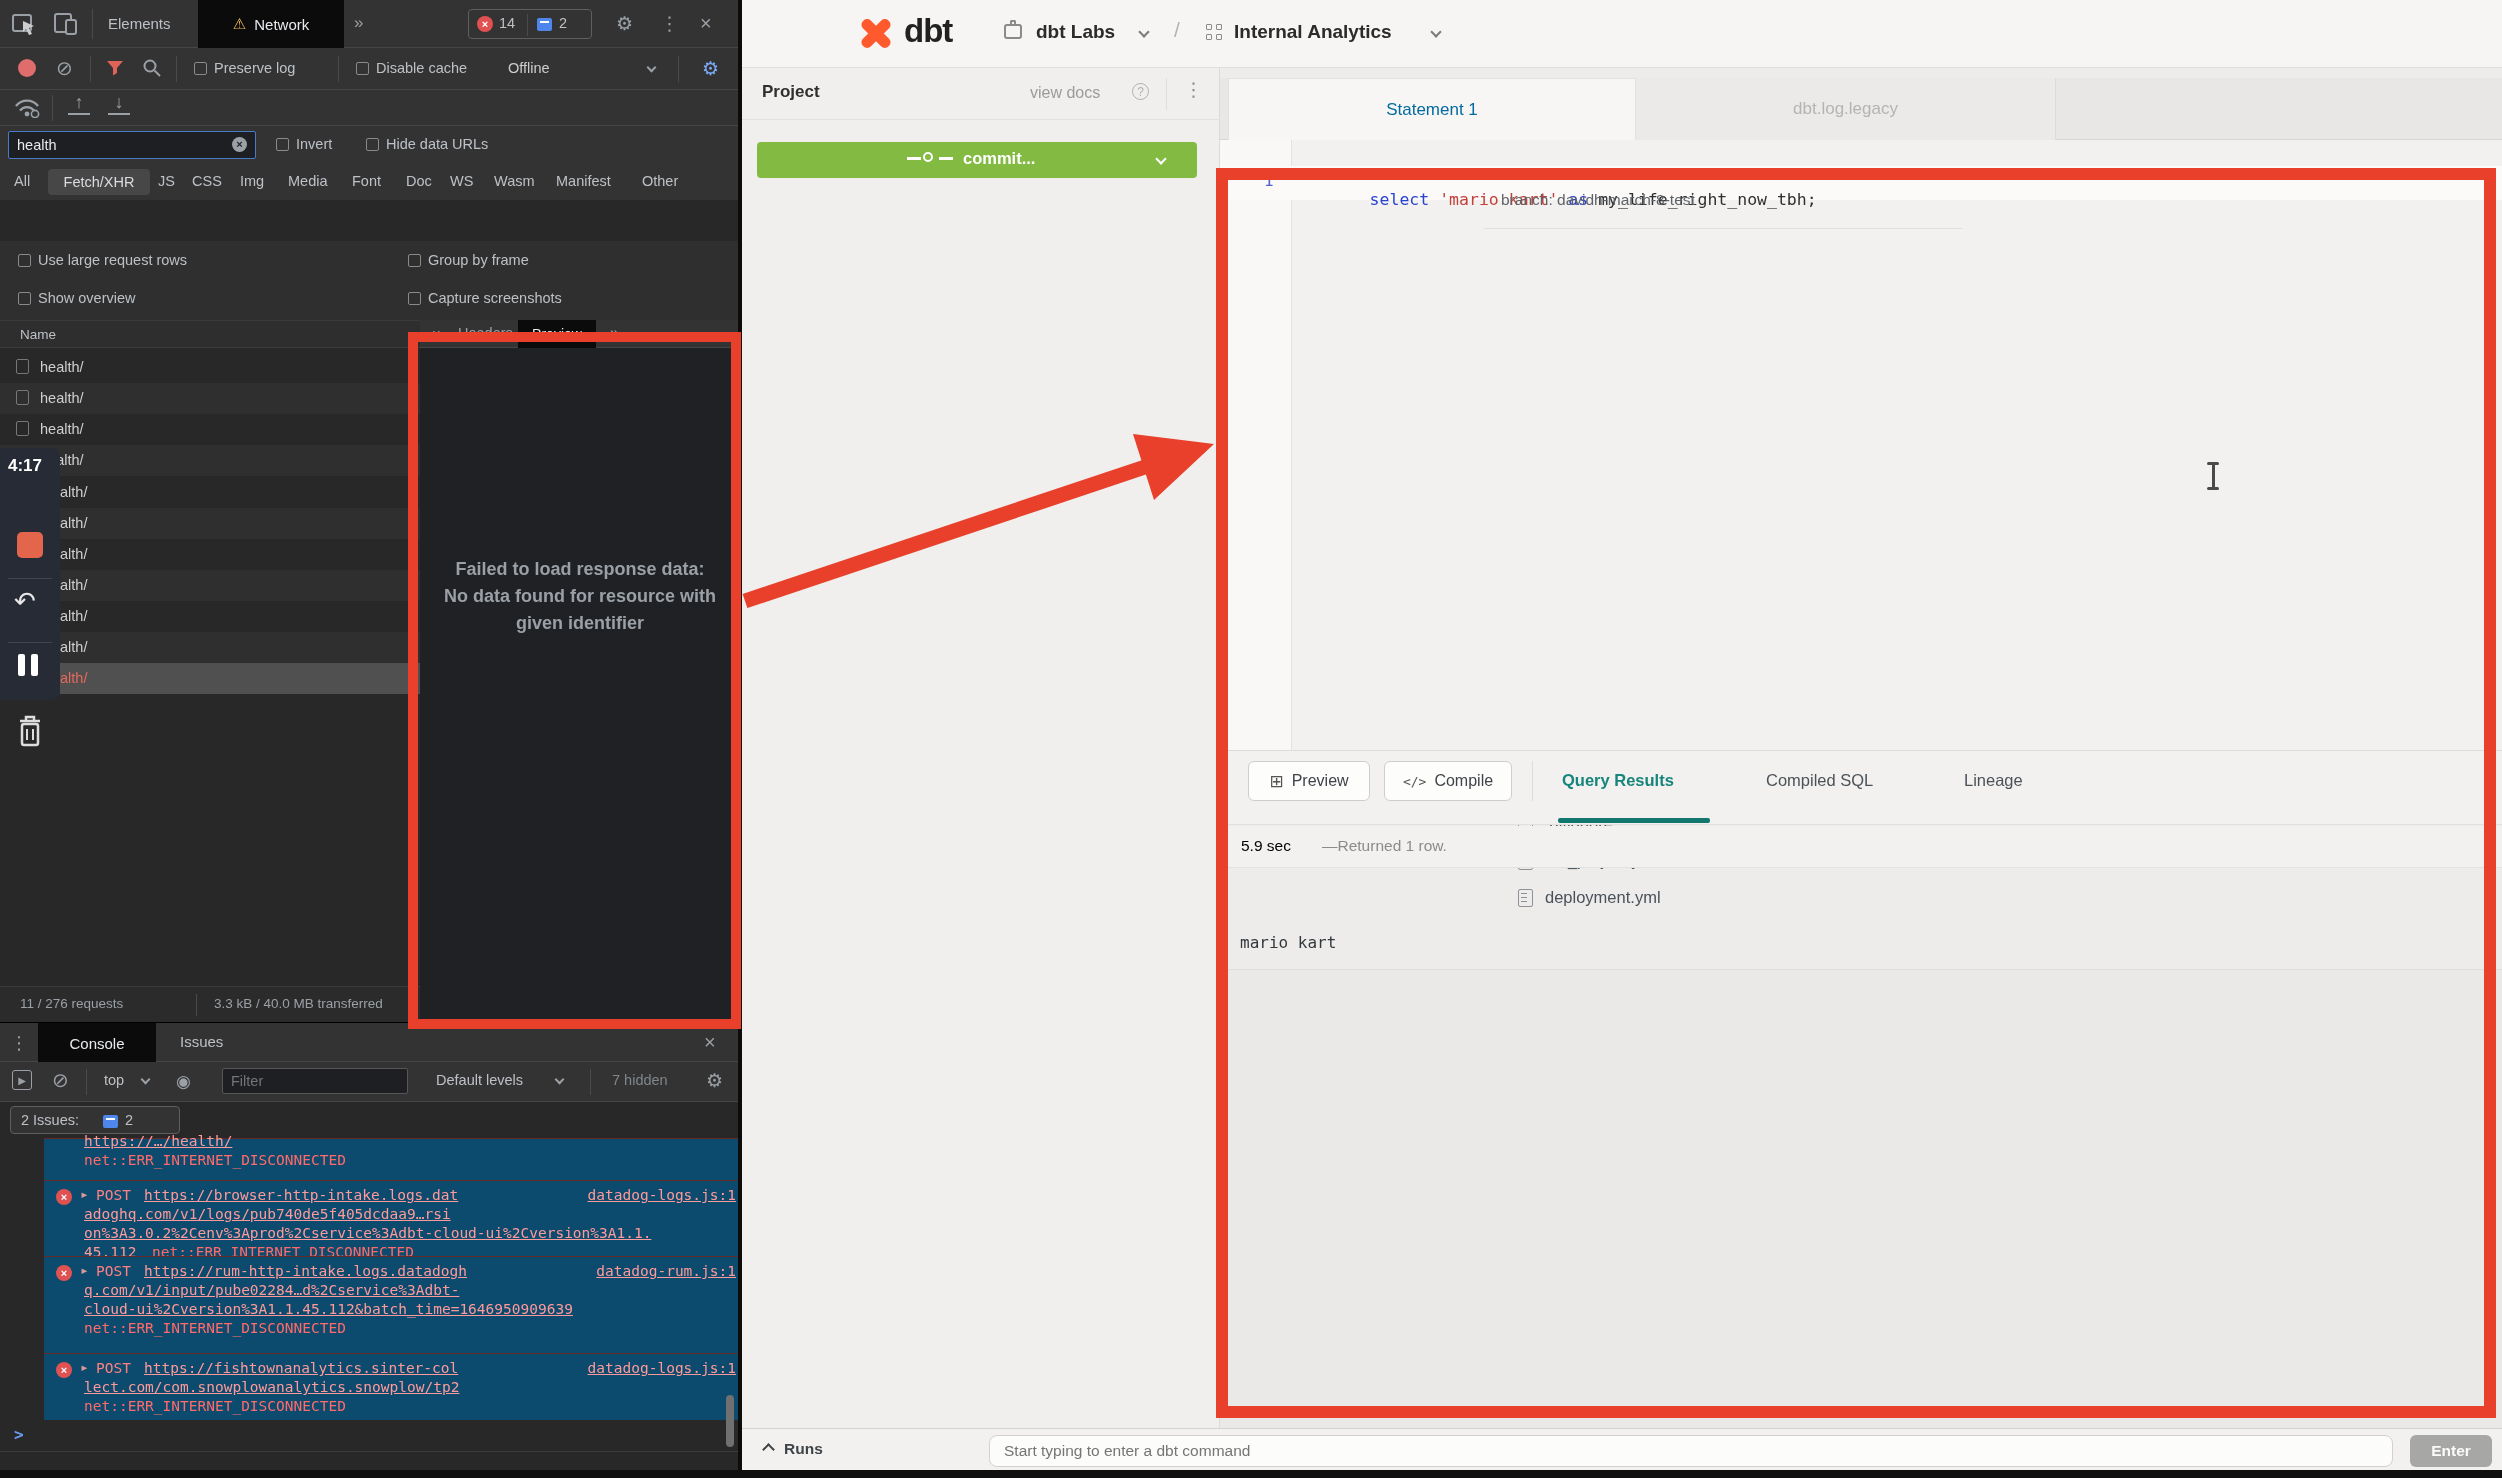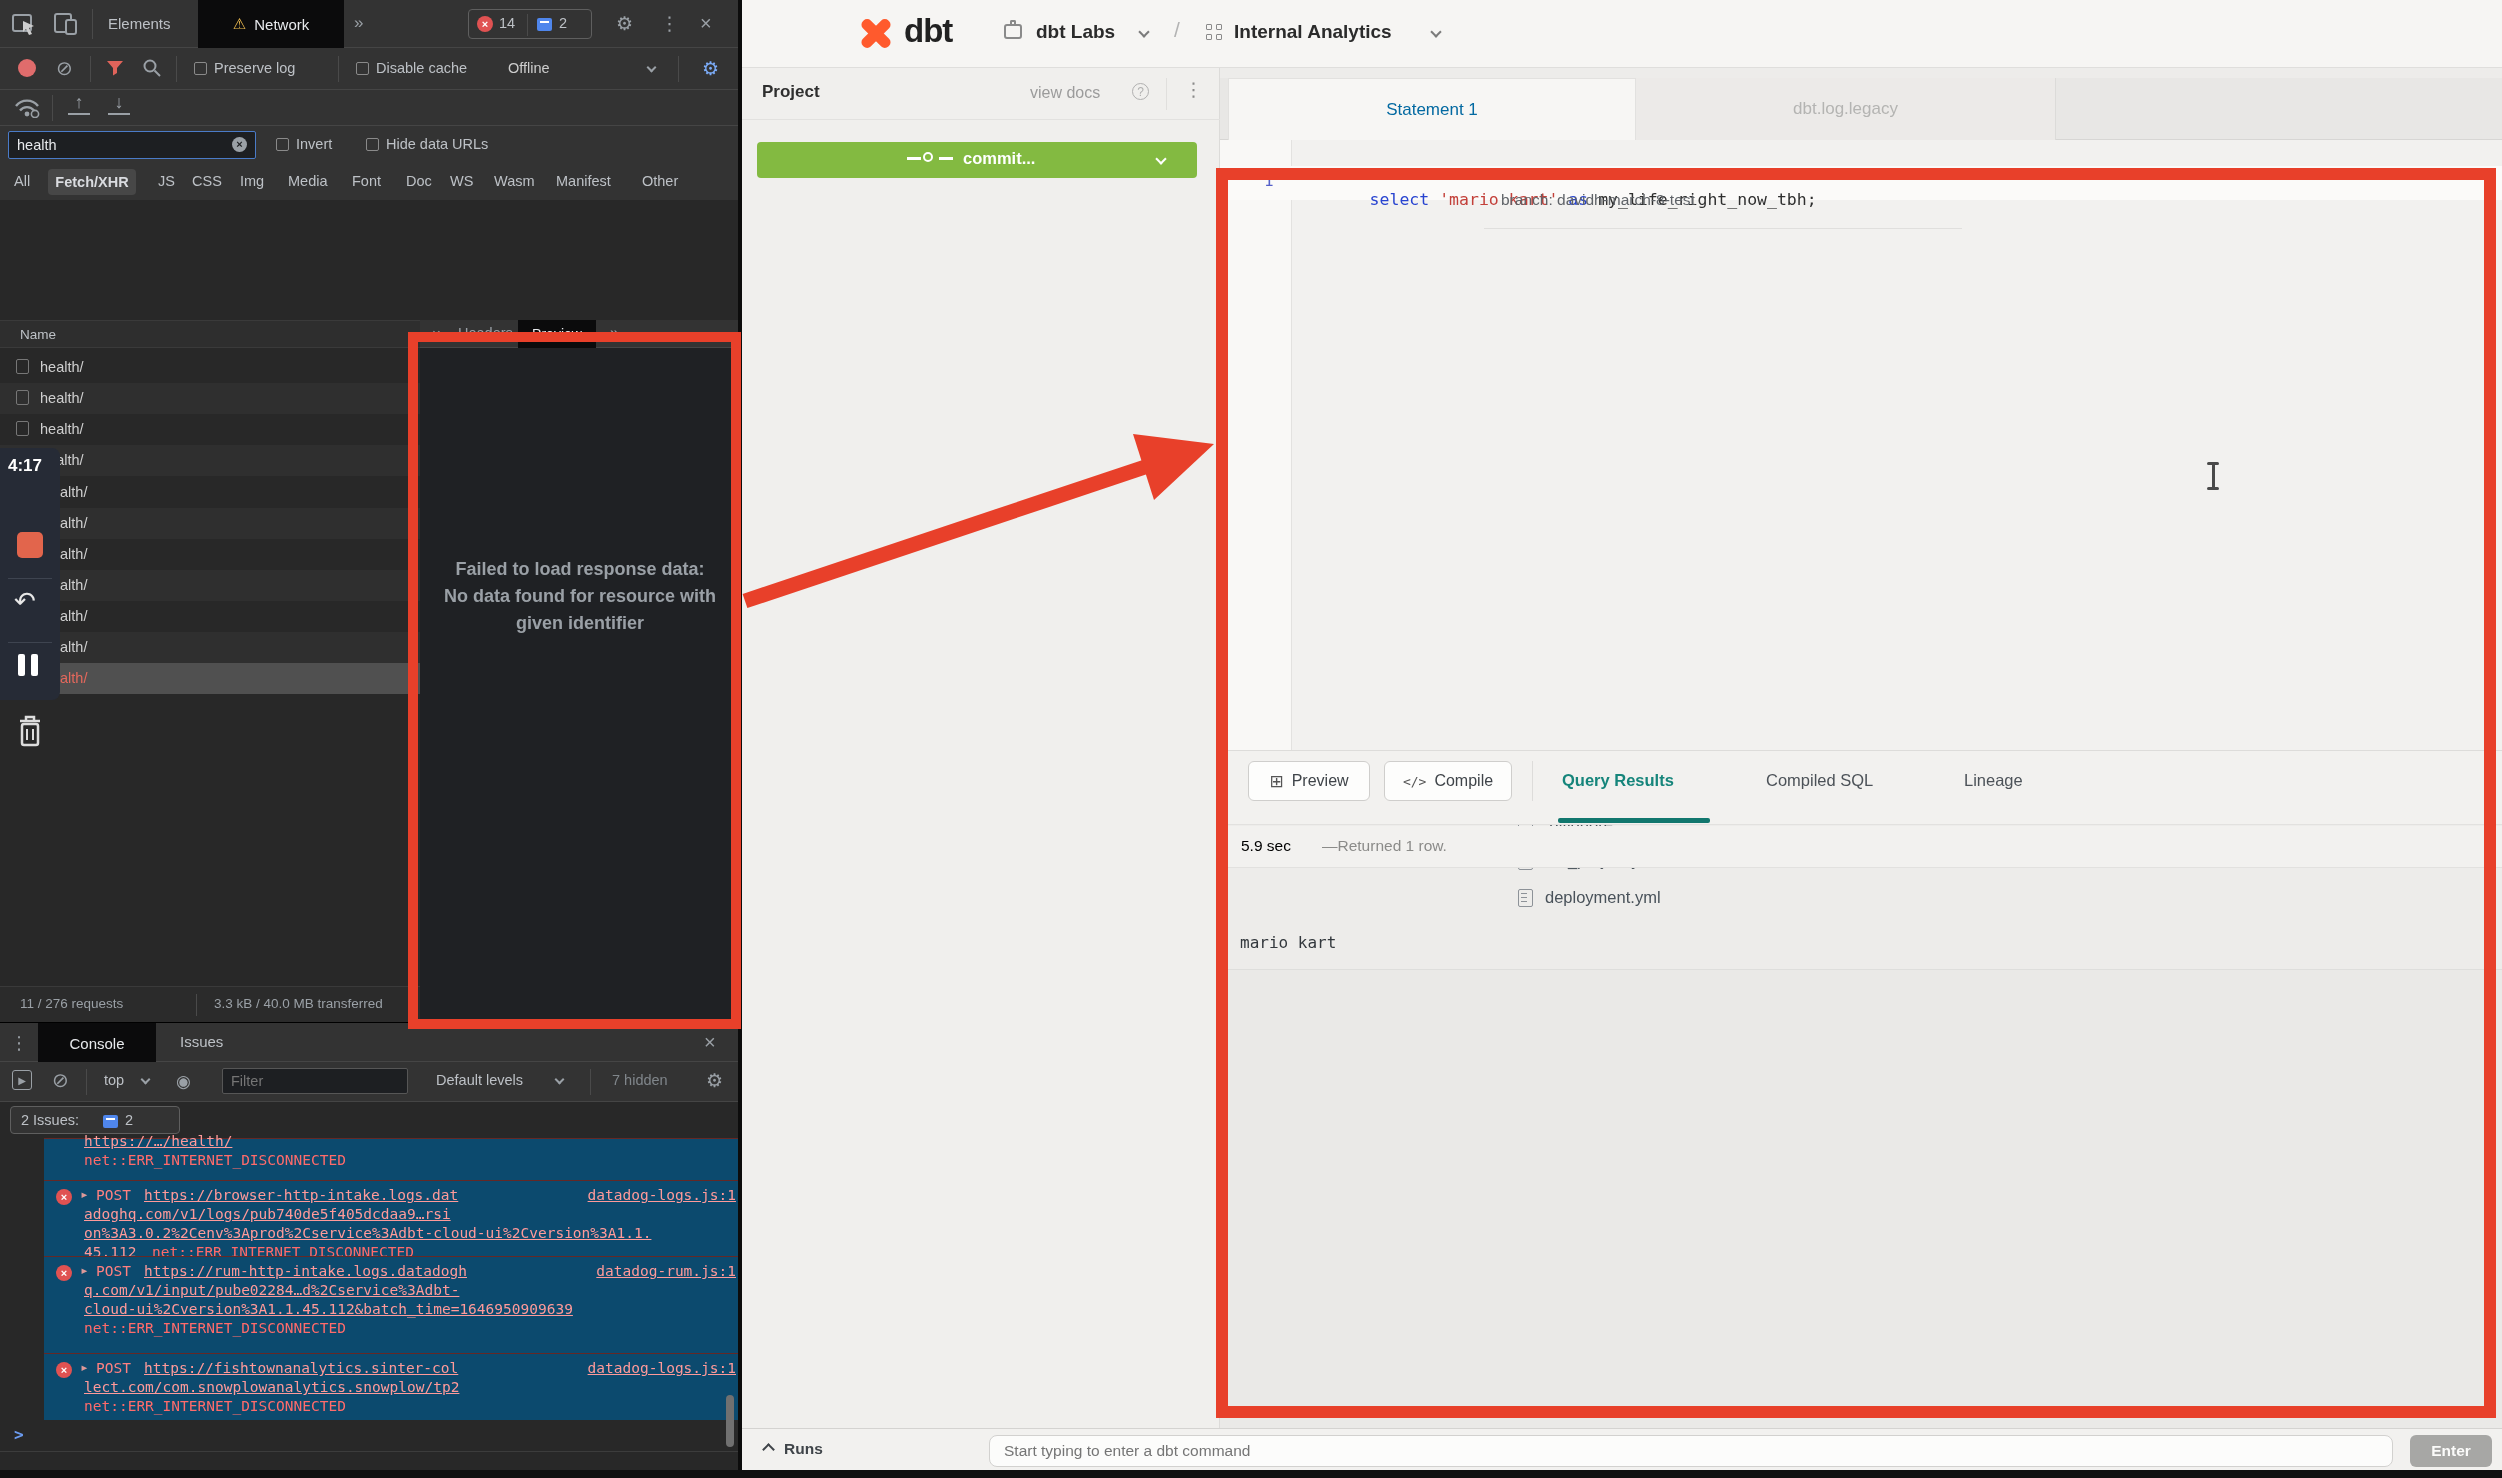--- a/index.html
+++ b/index.html
@@ -142,34 +142,44 @@
     <input class="a" style="left: 8px; top: 5px; width: 248px; height: 28px; background: rgb(29, 31, 34); border: 1.5px solid rgb(74, 123, 200); border-radius: 2px; color: rgb(232, 234, 237); font-size: 14.5px; padding: 0px 24px 0px 8px; outline: none; font-family: &quot;Liberation Sans&quot;, sans-serif;" value="health">
     <span class="a" style="left:232px;top:11px;width:15px;height:15px;border-radius:50%;background:#9aa0a6;color:#1d1f22;font-size:11px;line-height:15px;text-align:center;font-weight:bold;">×</span>
     <span class="a cb" style="left:276px;top:12px;"></span>
     <span class="a" style="left:296px;top:10px;color:#bdc1c6;">Invert</span>
     <span class="a cb" style="left:366px;top:12px;"></span>
     <span class="a" style="left:386px;top:10px;color:#bdc1c6;">Hide data URLs</span>
   </div>
 
   <div class="a" style="left:0;top:164px;width:740px;height:36px;background:#333;color:#bdc1c6;">
     <span class="a" style="left:14px;top:9px;">All</span>
-    <span class="a" style="left:48px;top:5px;width:88px;height:26px;background:#474747;border-radius:4px;text-align:center;line-height:26px;color:#dadce0;font-weight:bold;">Fetch/XHR</span>
+    <span class="a" style="left:48px;top:5px;width:102px;height:26px;background:#474747;border-radius:4px;text-align:center;line-height:26px;color:#dadce0;">Fetch/XHR</span>
     <span class="a" style="left:158px;top:9px;">JS</span>
     <span class="a" style="left:192px;top:9px;">CSS</span>
     <span class="a" style="left:240px;top:9px;">Img</span>
     <span class="a" style="left:288px;top:9px;">Media</span>
     <span class="a" style="left:352px;top:9px;">Font</span>
     <span class="a" style="left:406px;top:9px;">Doc</span>
     <span class="a" style="left:450px;top:9px;">WS</span>
     <span class="a" style="left:494px;top:9px;">Wasm</span>
     <span class="a" style="left:556px;top:9px;">Manifest</span>
     <span class="a" style="left:642px;top:9px;">Other</span>
   </div>
 
 
+  <div class="a" style="left:0;top:241px;width:740px;height:79px;background:#2f2f2f;">
+    <span class="a cb" style="left:18px;top:13px;"></span>
+    <span class="a" style="left:38px;top:11px;color:#bdc1c6;">Use large request rows</span>
+    <span class="a cb" style="left:408px;top:13px;"></span>
+    <span class="a" style="left:428px;top:11px;color:#bdc1c6;">Group by frame</span>
+    <span class="a cb" style="left:18px;top:51px;"></span>
+    <span class="a" style="left:38px;top:49px;color:#bdc1c6;">Show overview</span>
+    <span class="a cb" style="left:408px;top:51px;"></span>
+    <span class="a" style="left:428px;top:49px;color:#bdc1c6;">Capture screenshots</span>
+  </div>
 
   <div class="a" style="left:0;top:320px;width:420px;height:28px;background:#2e2e2e;border-top:1px solid #3a3a3a;border-bottom:1px solid #3a3a3a;line-height:28px;font-size:13.5px;color:#bdc1c6;padding-left:20px;">Name</div>
 
   <div class="a" style="left:0;top:348px;width:420px;height:638px;background:#282828;overflow:hidden;">
     <div class="a reqrow" style="top:4px;">
         <span class="a row-ic" style="left:16px;top:7px;"></span>
         <span class="a" style="left:40px;">health/</span>
       </div>
     <div class="a reqrow alt" style="top:35px;">
         <span class="a row-ic" style="left:16px;top:7px;"></span>

